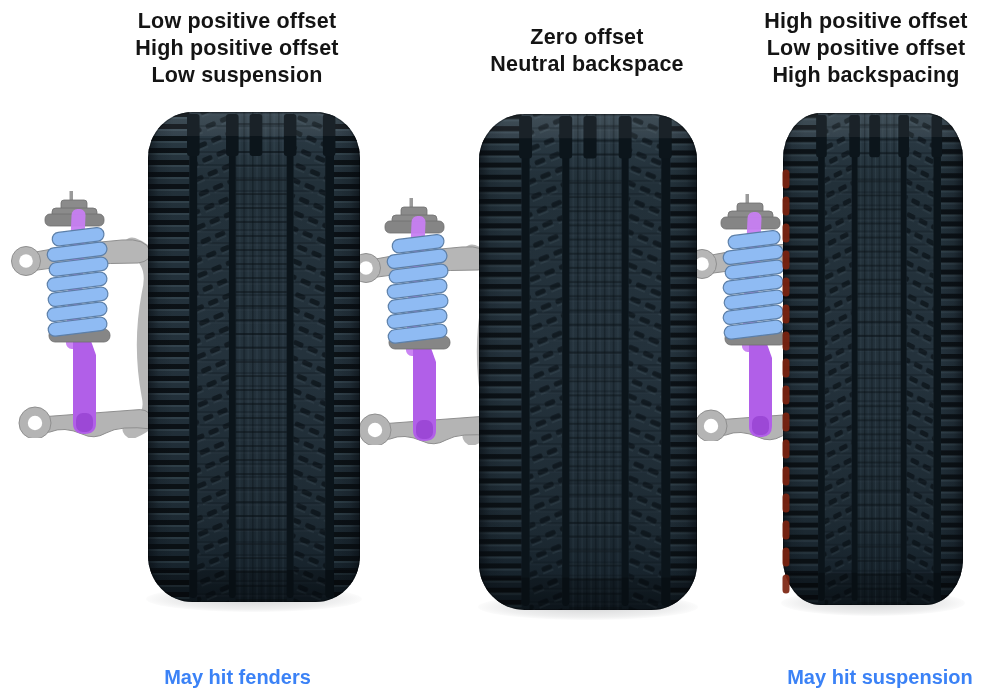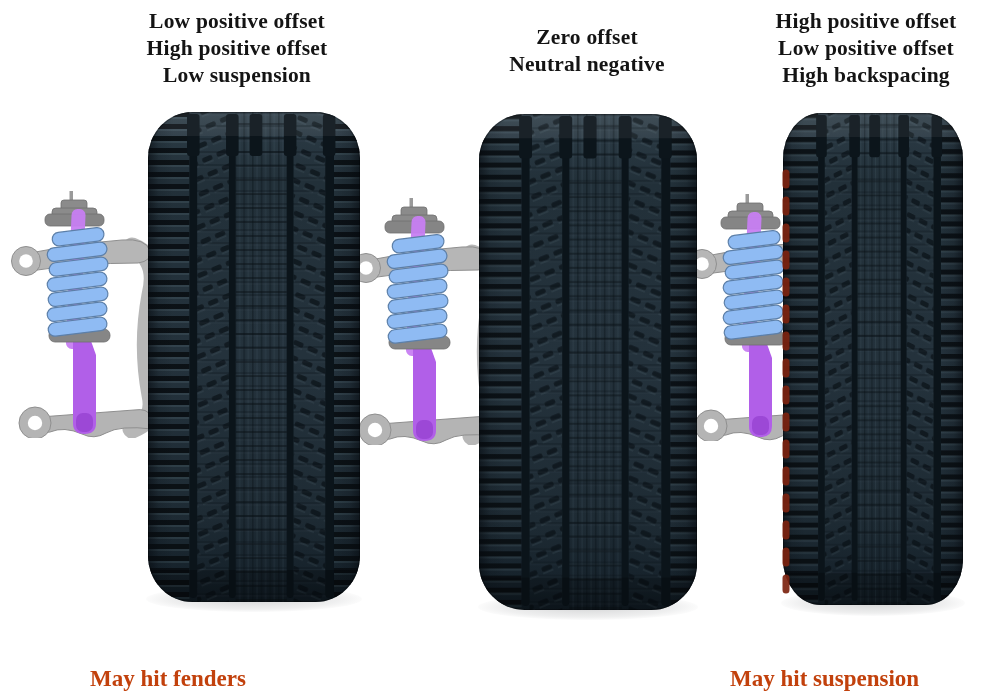--- a/index.html
+++ b/index.html
@@ -1,20 +1,20 @@
 <!DOCTYPE html>
 <html><head>
 <meta charset="utf-8">
 <style>
   html,body{margin:0;padding:0;background:#ffffff;}
   .canvas{position:relative;width:1000px;height:700px;background:#ffffff;overflow:hidden;
-          font-family:Liberation Serif, serif;color:#131313;}
+          font-family:Liberation Sans, sans-serif;color:#131313;}
   .hdr{position:absolute;text-align:center;font-weight:700;font-size:21.5px;line-height:27px;
        letter-spacing:.2px;color:#141414;}
-  .cap{position:absolute;font-weight:700;font-size:23px;color:#c2410c;}
+  .cap{position:absolute;text-align:center;font-weight:700;font-size:20px;color:#3b82f6;}
   .tire{position:absolute;z-index:2;}
   .strut{position:absolute;z-index:1;}
   .rub{position:absolute;z-index:3;}
   .shadow{position:absolute;z-index:0;border-radius:50%;
           background:radial-gradient(ellipse at center, rgba(20,25,30,.18) 0%, rgba(20,25,30,.07) 55%, rgba(20,25,30,0) 75%);}
   svg{display:block;}
 </style>
 </head>
 <body>
 
@@ -134,21 +134,21 @@
   <svg class="strut" style="left:2px;top:183px;" width="165" height="255" viewBox="0 0 165 255">
       <use href="#strut-sym"></use>
     </svg>
   <svg class="tire" style="left:148px;top:112px;" width="212" height="490" viewBox="0 0 220 490" preserveAspectRatio="none">
       <use href="#tire-sym"></use>
     </svg>
   <div class="cap" style="left:90px;top:666px;width:295px;">May hit fenders</div>
 
   <div class="hdr" style="left:432px;top:24px;width:310px;">
     <div>Zero offset</div>
-    <div>Neutral negative</div>
+    <div>Neutral backspace</div>
   </div>
   <div class="shadow" style="left:478px;top:594px;width:220px;height:26px;"></div>
   <svg class="strut" style="left:342px;top:190px;" width="165" height="255" viewBox="0 0 165 255">
       <use href="#strut-sym"></use>
     </svg>
   <svg class="tire" style="left:479px;top:114px;" width="218" height="496" viewBox="0 0 220 490" preserveAspectRatio="none">
       <use href="#tire-sym"></use>
     </svg>
 
   <div class="hdr" style="left:715px;top:8px;width:302px;">

